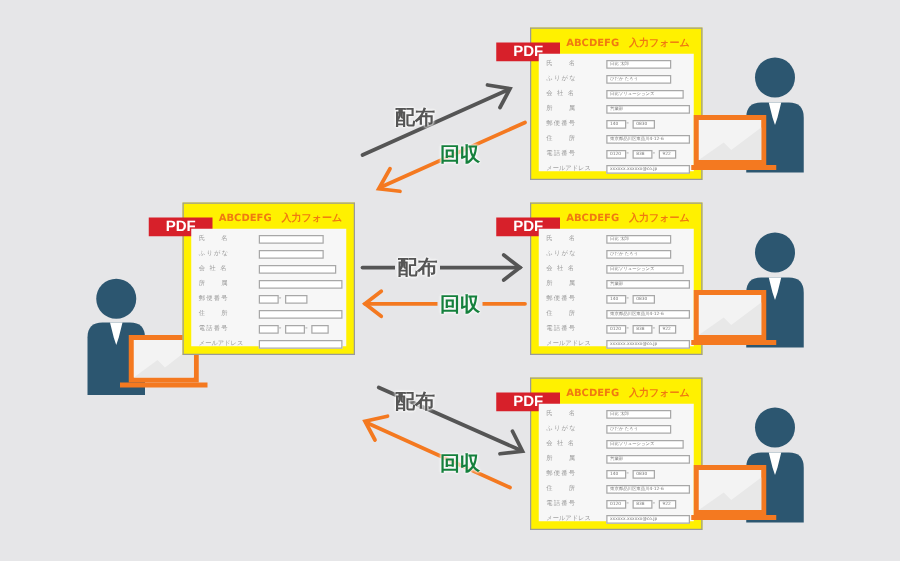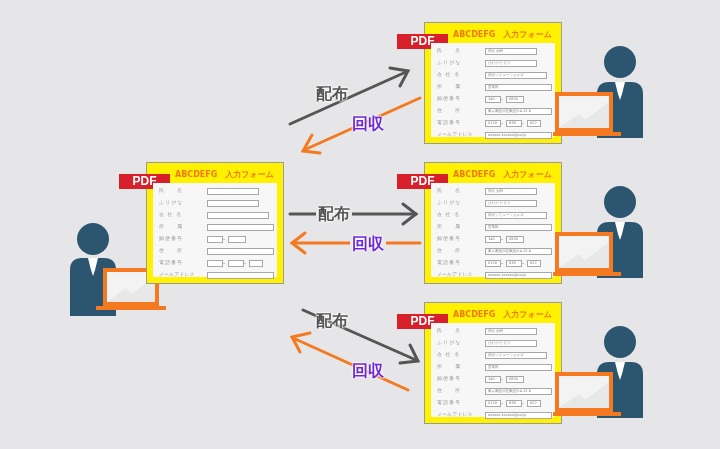--- a/index.html
+++ b/index.html
@@ -9,21 +9,21 @@
   .form .title span{margin-right:8px;}
   .form .inner{position:absolute;left:6px;top:20px;right:6px;bottom:6px;background:#f7f7f7;}
   .pdf{position:absolute;left:-28px;top:11px;width:51px;height:15px;background:#d7202a;color:#fff;font-weight:bold;font-size:12px;line-height:15px;text-align:center;font-family:"Liberation Sans",sans-serif;}
   .row{position:absolute;left:6px;height:9px;font-size:5px;color:#999;white-space:nowrap;}
   .row .lbl{display:inline-block;width:46px;letter-spacing:1px;}
   .fld{position:absolute;top:1px;height:5px;border:1px solid #a8a8a8;background:#fff;font-size:3.5px;line-height:5px;color:#777;padding-left:2px;box-sizing:content-box;overflow:hidden;}
   .dash{position:absolute;top:0;font-size:6px;color:#888;}
   .person{position:absolute;}
   .label{position:absolute;font-size:16px;font-weight:bold;text-shadow:0 0 2px #fff,0 0 2px #fff,0 0 3px #fff;white-space:nowrap;}
   .lbl-dist{color:#555;}
-  .lbl-coll{color:#6d28d9;}
+  .lbl-coll{color:#15803d;}
   svg.arrows{position:absolute;left:0;top:0;}
 </style>
 </head>
 <body>
 
 <svg class="arrows" width="720" height="449">
 
   <g stroke="#555" stroke-width="3" fill="none" stroke-linecap="round">
     <line x1="290" y1="124" x2="406" y2="72"></line>
     <polyline points="390,68 408,71 400,86"></polyline>

